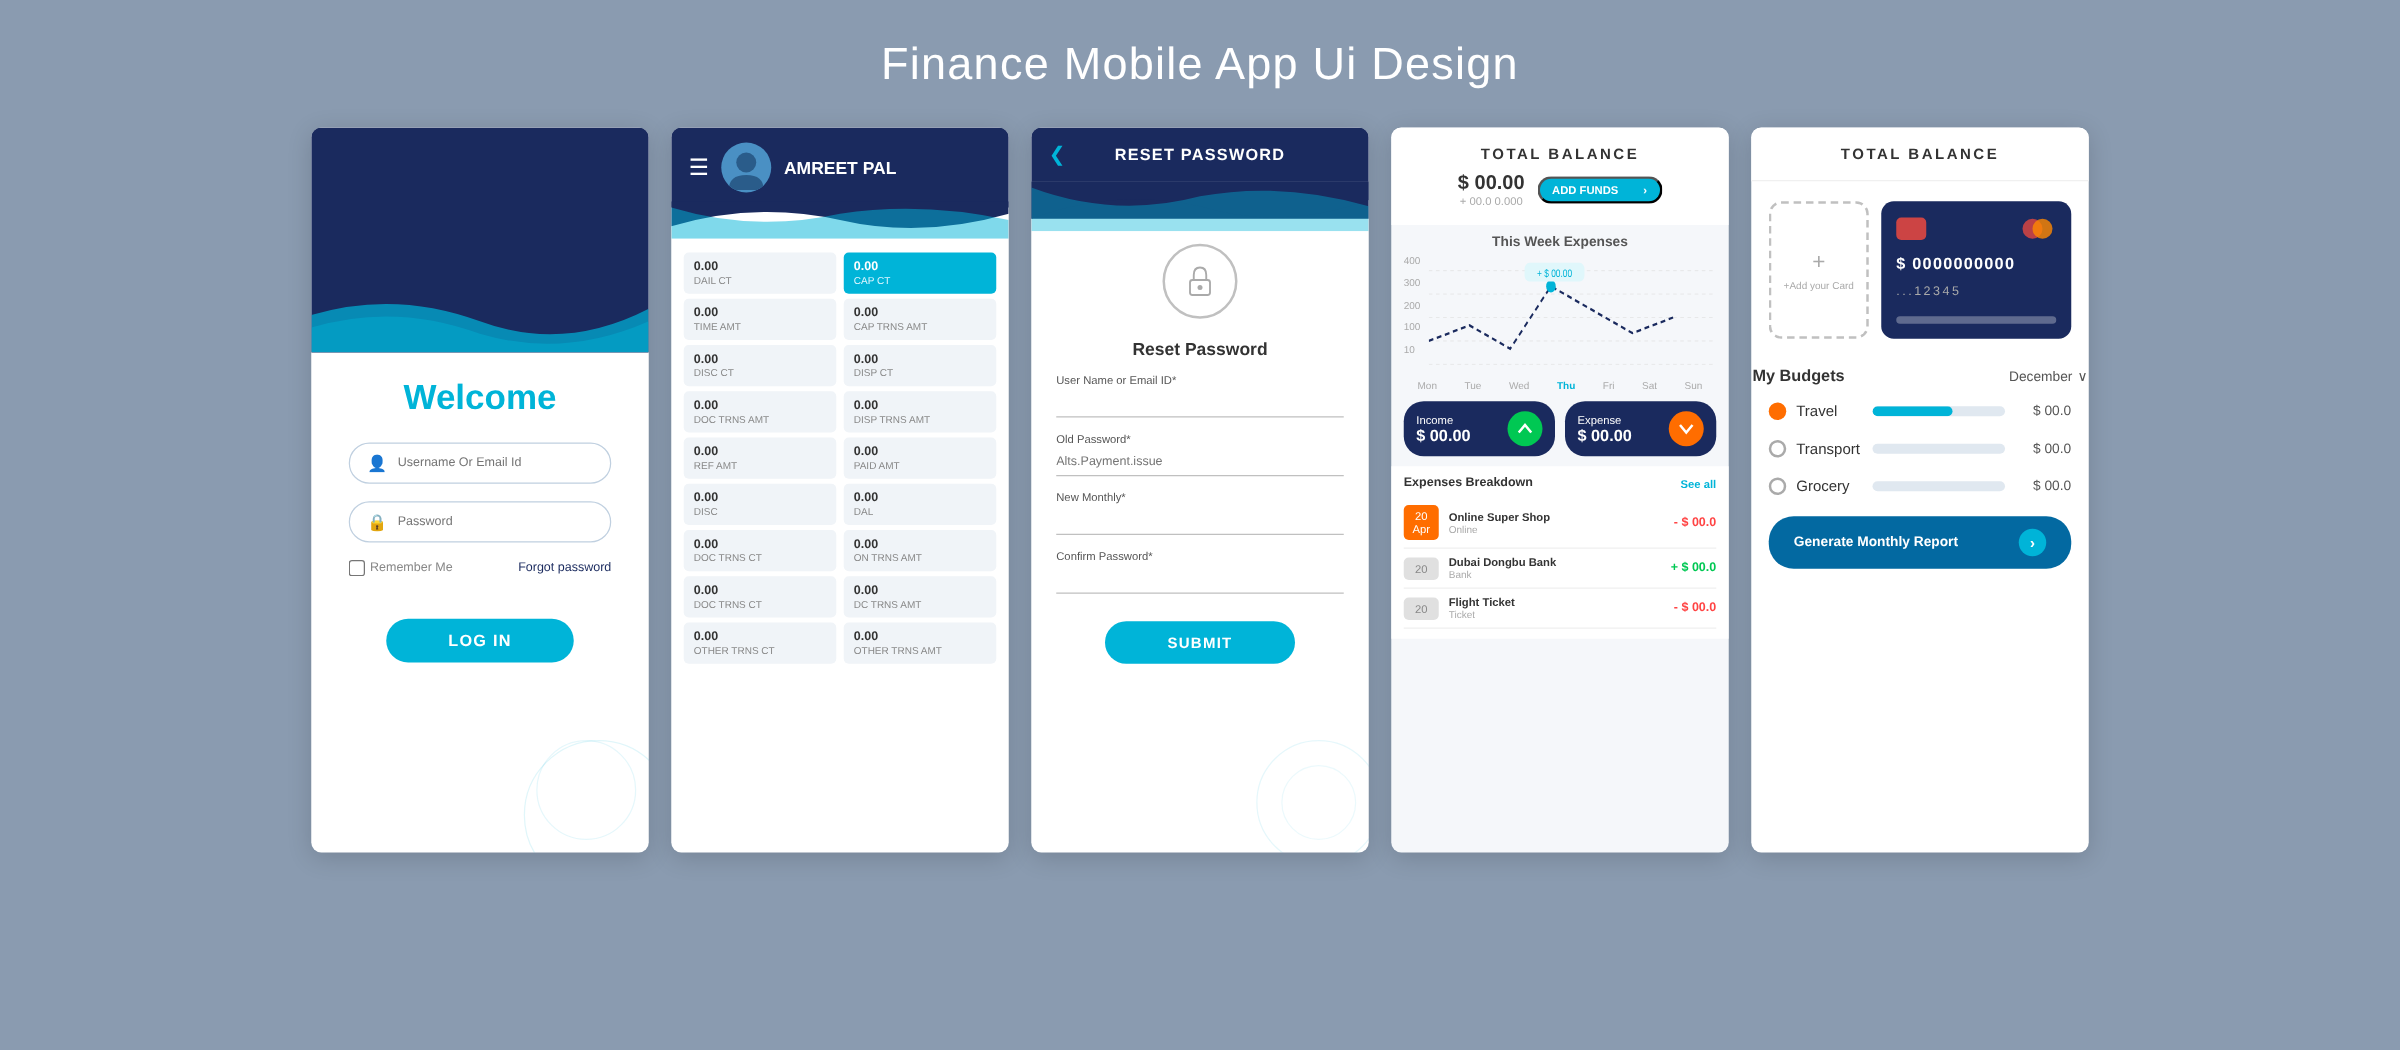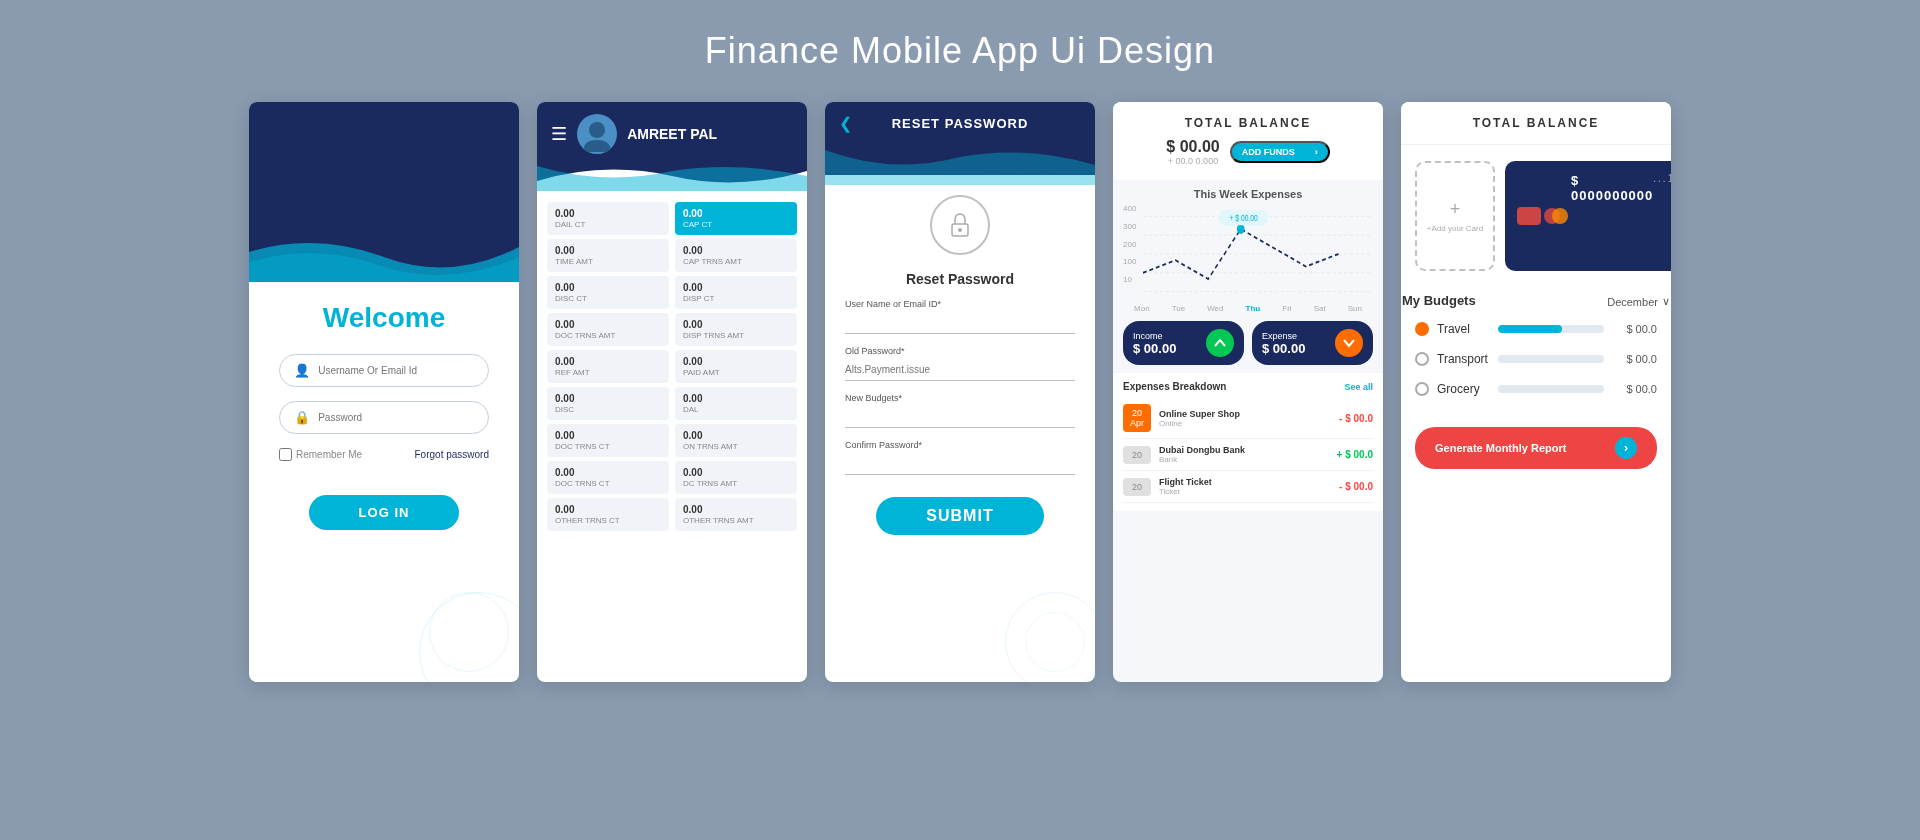--- a/index.html
+++ b/index.html
@@ -248,21 +248,21 @@
       color: #999;
       outline: none;
       background: transparent;
     }
     .submit-btn {
       background: #00b4d8;
       color: #fff;
       border: none;
       border-radius: 20px;
       padding: 10px 50px;
-      font-size: 16px;
+      font-size: 12px;
       font-weight: bold;
       cursor: pointer;
       margin-top: 10px;
       letter-spacing: 1px;
     }
 
     
     .screen4 {
       background: #f5f7fa;
     }
@@ -436,21 +436,21 @@
       color: #aaa;
       transform: rotate(0deg);
     }
     .credit-card {
       background: #1a2a5e;
       border-radius: 10px;
       flex: 1;
       height: 110px;
       padding: 12px;
       display: flex;
-      flex-direction: row;
+      flex-direction: column;
       justify-content: space-between;
       color: #fff;
     }
     .card-number { font-size: 13px; font-weight: bold; letter-spacing: 1px; }
     .card-chip {
       width: 24px;
       height: 18px;
       background: #cc4444;
       border-radius: 4px;
     }
@@ -501,32 +501,32 @@
       background: #00b4d8;
       border-radius: 4px;
     }
     .budget-amount {
       font-size: 11px;
       color: #555;
       min-width: 45px;
       text-align: right;
     }
     .generate-btn {
-      background: #ef4444;
+      background: #0369a1;
       color: #fff;
       border: none;
       border-radius: 20px;
       padding: 10px 20px;
       font-size: 11px;
       font-weight: bold;
       cursor: pointer;
       display: flex;
       align-items: center;
       gap: 8px;
-      margin: 23px 14px;
+      margin: 9px 14px;
       width: calc(100% - 28px);
       justify-content: space-between;
     }
     .generate-btn-arrow {
       background: #00b4d8;
       border-radius: 50%;
       width: 22px;
       height: 22px;
       display: flex;
       align-items: center;
@@ -704,21 +704,21 @@
 
       <div class="form-field">
         <div class="form-label">User Name or Email ID*</div>
         <input class="form-input" type="text" style="">
       </div>
       <div class="form-field">
         <div class="form-label">Old Password*</div>
         <input class="form-input" type="text" placeholder="Alts.Payment.issue" style="">
       </div>
       <div class="form-field">
-        <div class="form-label">New Budgets*</div>
+        <div class="form-label">New Monthly*</div>
         <input class="form-input" type="password" style="">
       </div>
       <div class="form-field">
         <div class="form-label">Confirm Password*</div>
         <input class="form-input" type="password" style="">
       </div>
 
       <button class="submit-btn">SUBMIT</button>
     </div>
     <div class="watermark" style="width:100px;height:100px;bottom:-10px;right:-10px;border-color:rgba(0,180,216,0.1);"></div>

